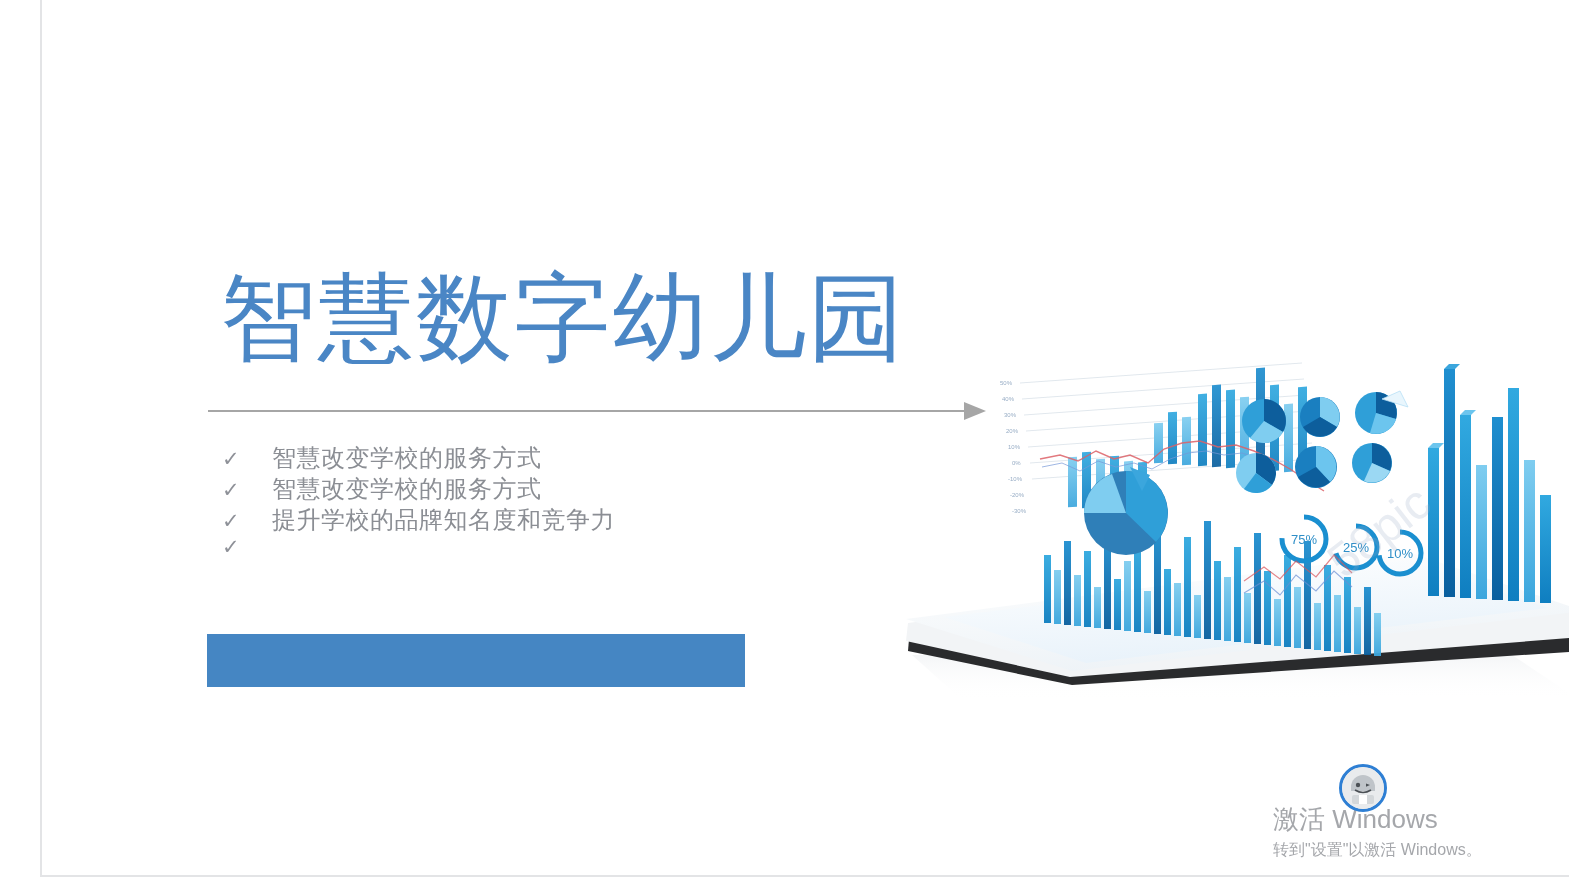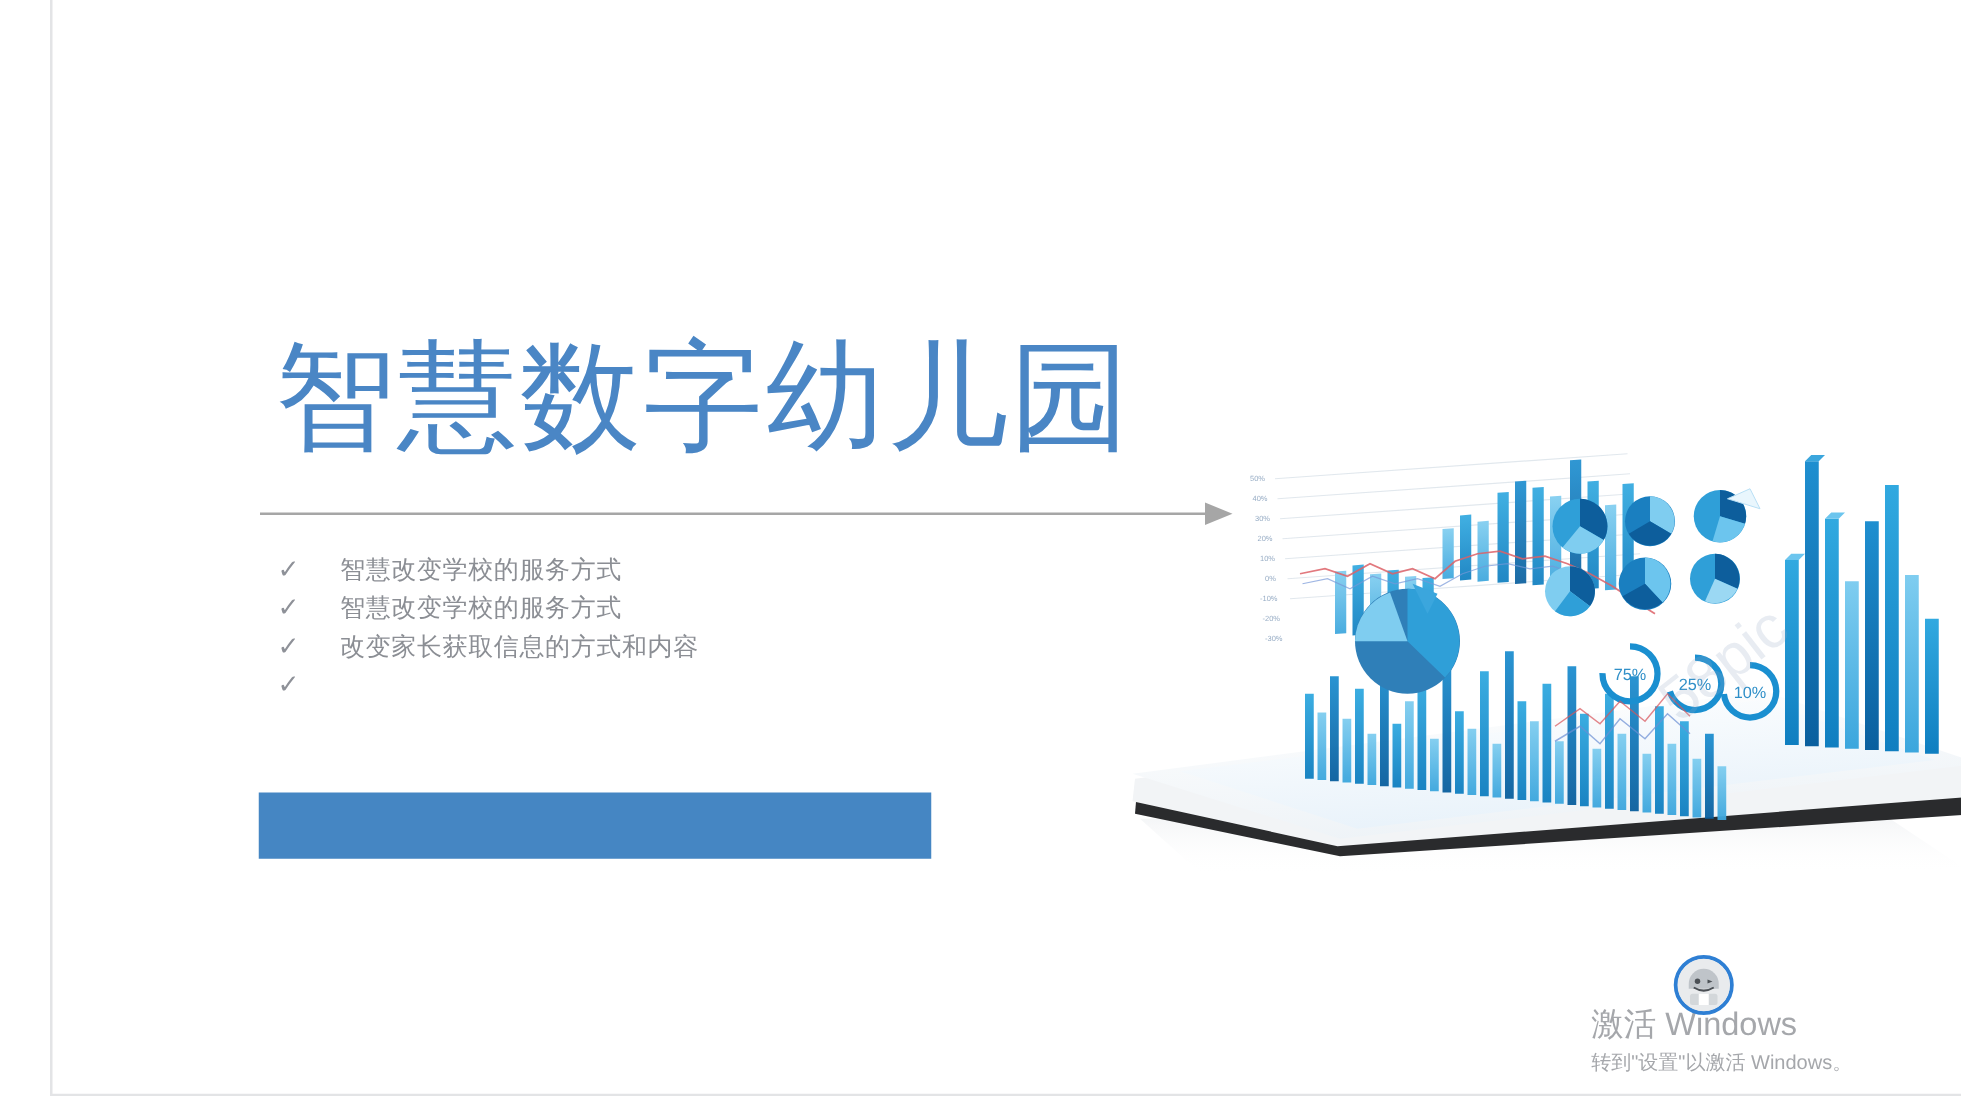--- a/index.html
+++ b/index.html
@@ -93,21 +93,21 @@
   }
   .bullet-check {
     width: 50px;
     flex: 0 0 50px;
     font-size: 21px;
     color: #8e9198;
     font-family: "DejaVu Sans", sans-serif;
   }
   .bullet-text {
     font-family: "DejaVu Serif", serif;
-    font-size: 20px;
+    font-size: 24px;
     color: #8b8e94;
     letter-spacing: 0.5px;
     white-space: nowrap;
   }
 
   
   .blue-bar {
     position: absolute;
     left: 165px;
     top: 634px;
@@ -202,21 +202,21 @@
     <div class="bullet-row">
       <span class="bullet-check">✓</span>
       <span class="bullet-text">智慧改变学校的服务方式</span>
     </div>
     <div class="bullet-row">
       <span class="bullet-check">✓</span>
       <span class="bullet-text">智慧改变学校的服务方式</span>
     </div>
     <div class="bullet-row">
       <span class="bullet-check">✓</span>
-      <span class="bullet-text">改变家长获取信息的方式和内容</span>
+      <span class="bullet-text">提升学校的品牌知名度和竞争力</span>
     </div>
     <div class="bullet-row">
       <span class="bullet-check">✓</span>
     </div>
   </div>
 
   <div class="blue-bar"></div>
 
   <div class="illustration">
     <svg class="illu-svg" width="739" height="400" viewBox="0 0 739 400">

